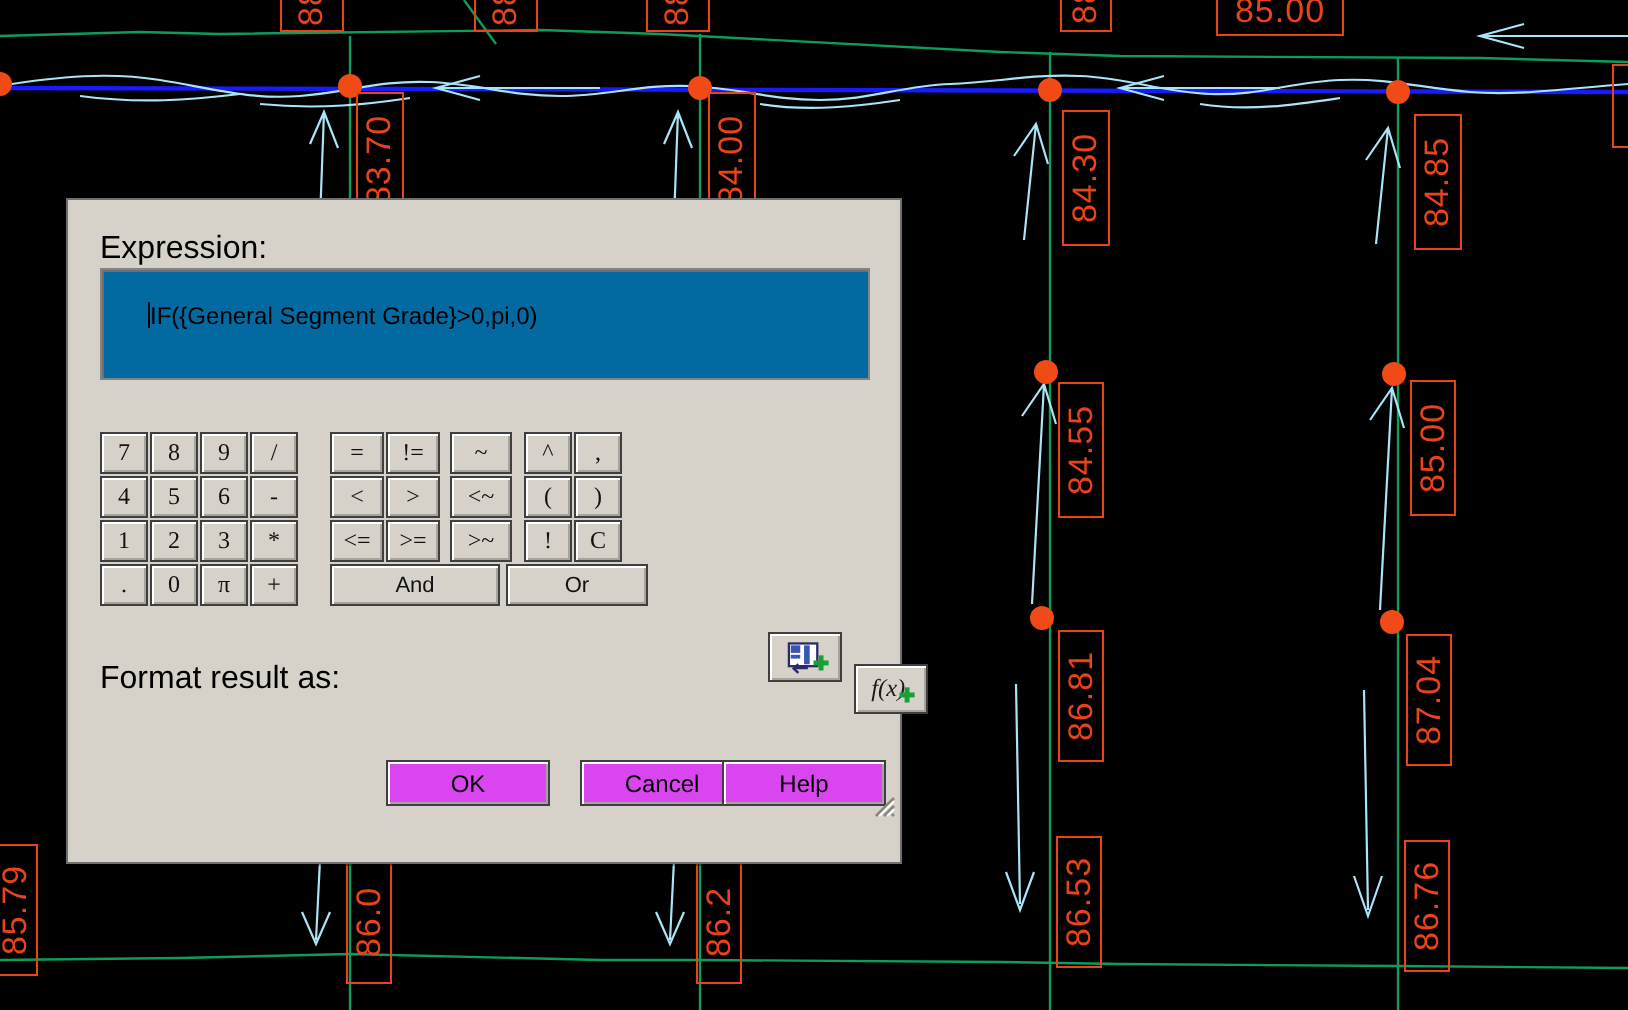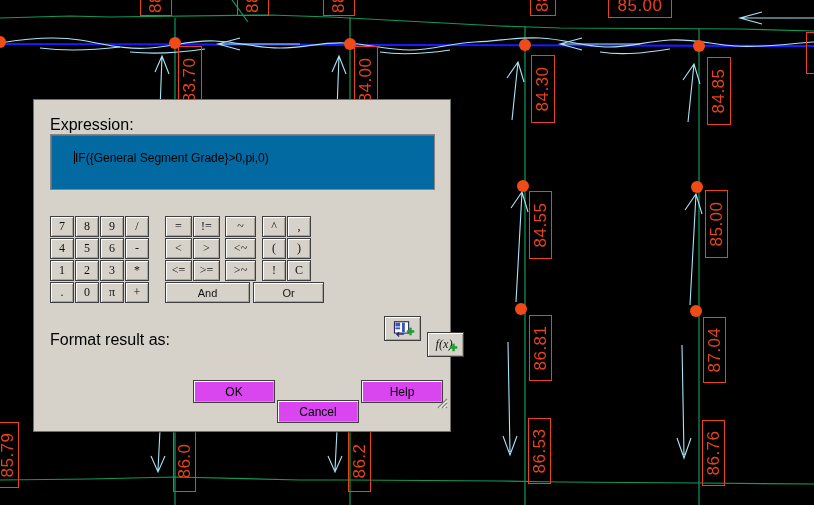--- a/index.html
+++ b/index.html
@@ -139,21 +139,21 @@
   .dlgbtn{
     position:absolute;width:82px;height:23px;top:280px;
     background:#d946ef;
     border:1px solid #3f3f3f;
     box-shadow:inset 1px 1px 0 #ffffff, inset -1px -1px 0 #a8a49c;
     font-size:12px;color:#000;
     display:flex;align-items:center;justify-content:center;
     box-sizing:border-box;cursor:default;
   }
   #btn-ok{left:159px;}
-  #btn-cancel{left:243px;margin-top:20px;}
+  #btn-cancel{left:256px;}
   #btn-help{left:327px;}
 
   #resize-grip{
     position:absolute;right:2px;bottom:2px;width:13px;height:13px;
   }
 </style>
 </head>
 <body>
 
 <div id="cad">

